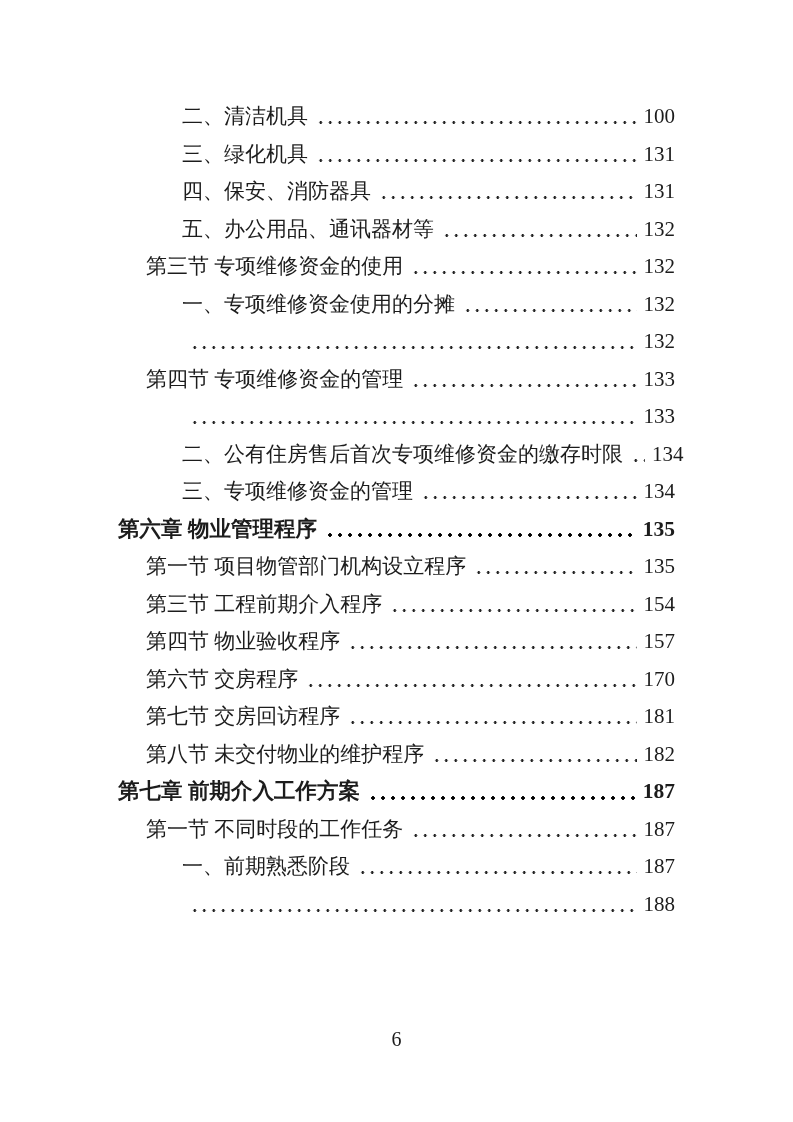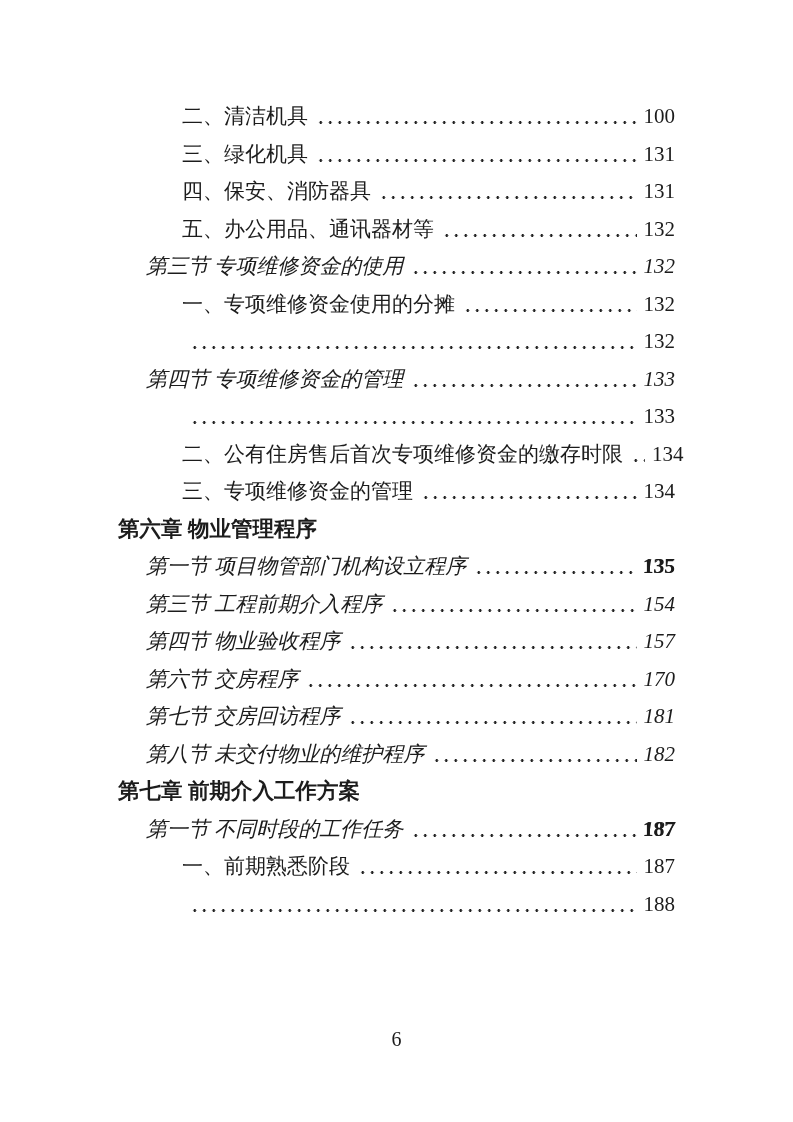--- a/index.html
+++ b/index.html
@@ -48,28 +48,27 @@
   }
   .toc-row .pagenum {
     flex: 0 0 auto;
     font-family: "Liberation Serif", "DejaVu Serif", serif;
     text-align: right;
   }
   .level-chapter {
     padding-left: 0;
     font-weight: bold;
     font-size: 21.5px;
-    flex-direction: column;
   }
   .level-chapter .leader {
     background-image: radial-gradient(circle, #000000 1.55px, rgba(0,0,0,0) 1.9px);
     background-size: 10px 4px;
     background-position: left 22.5px;
   }
-  .level-section { padding-left: 28px; font-style: italic; }
+  .level-section { padding-left: 28px; }
   .level-item    { padding-left: 64px; }
   .footer {
     position: absolute;
     left: 0;
     right: 0;
     top: 1028px;
     text-align: center;
     font-size: 20px;
     color: #1c1c1c;
   }

